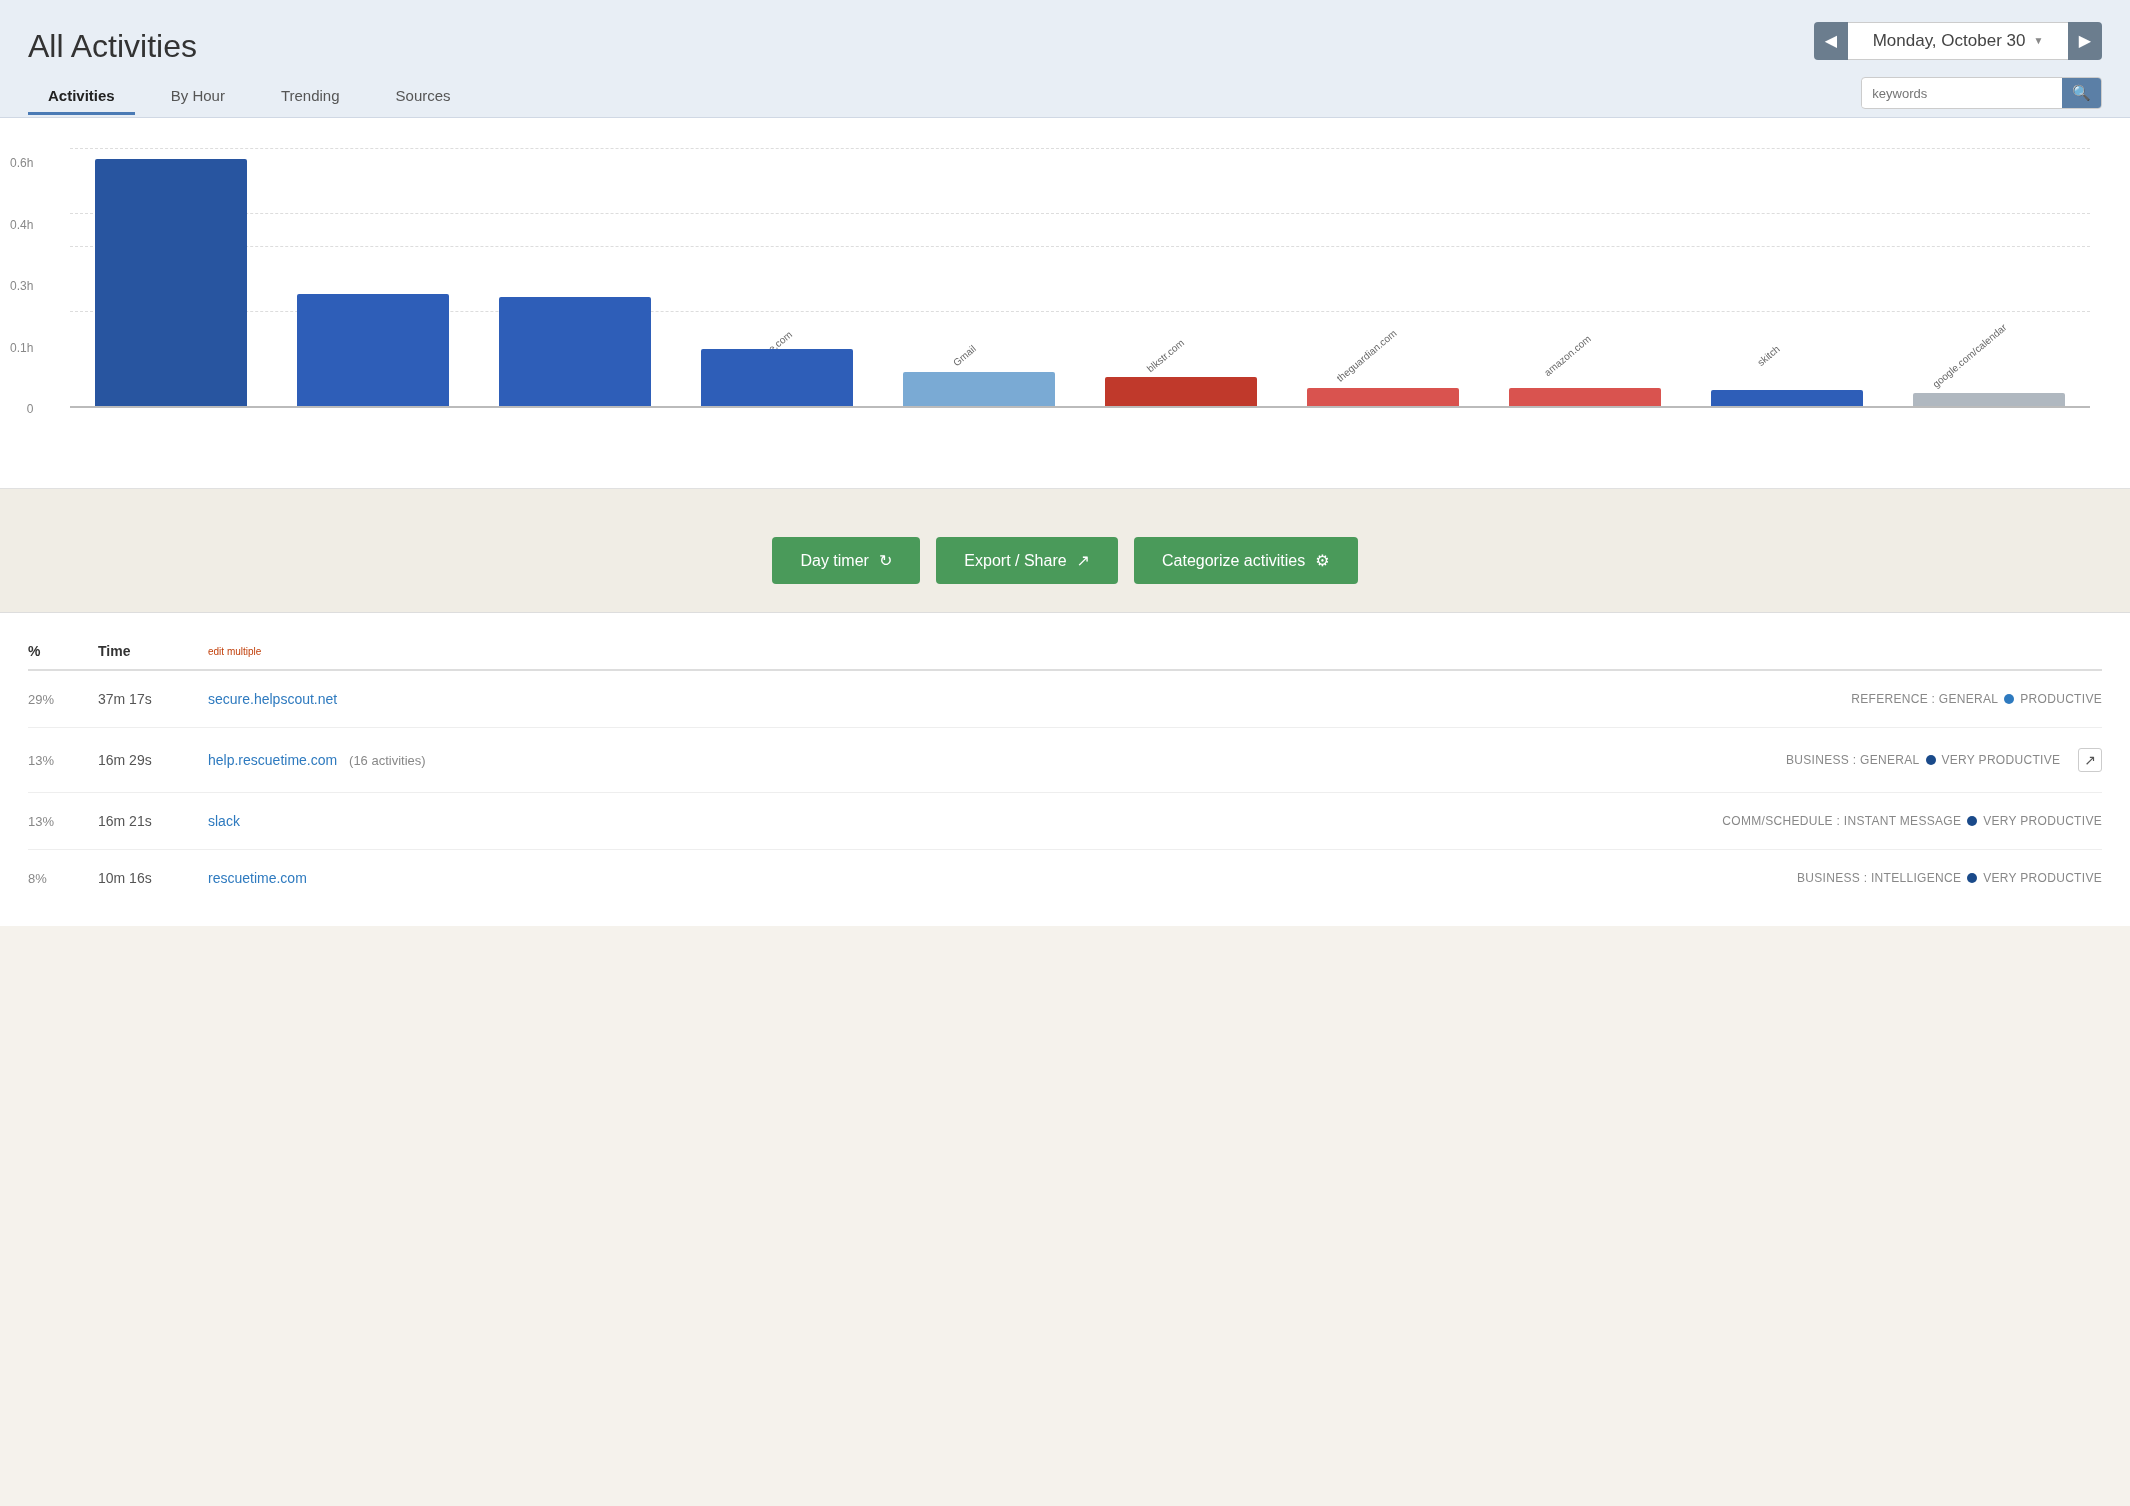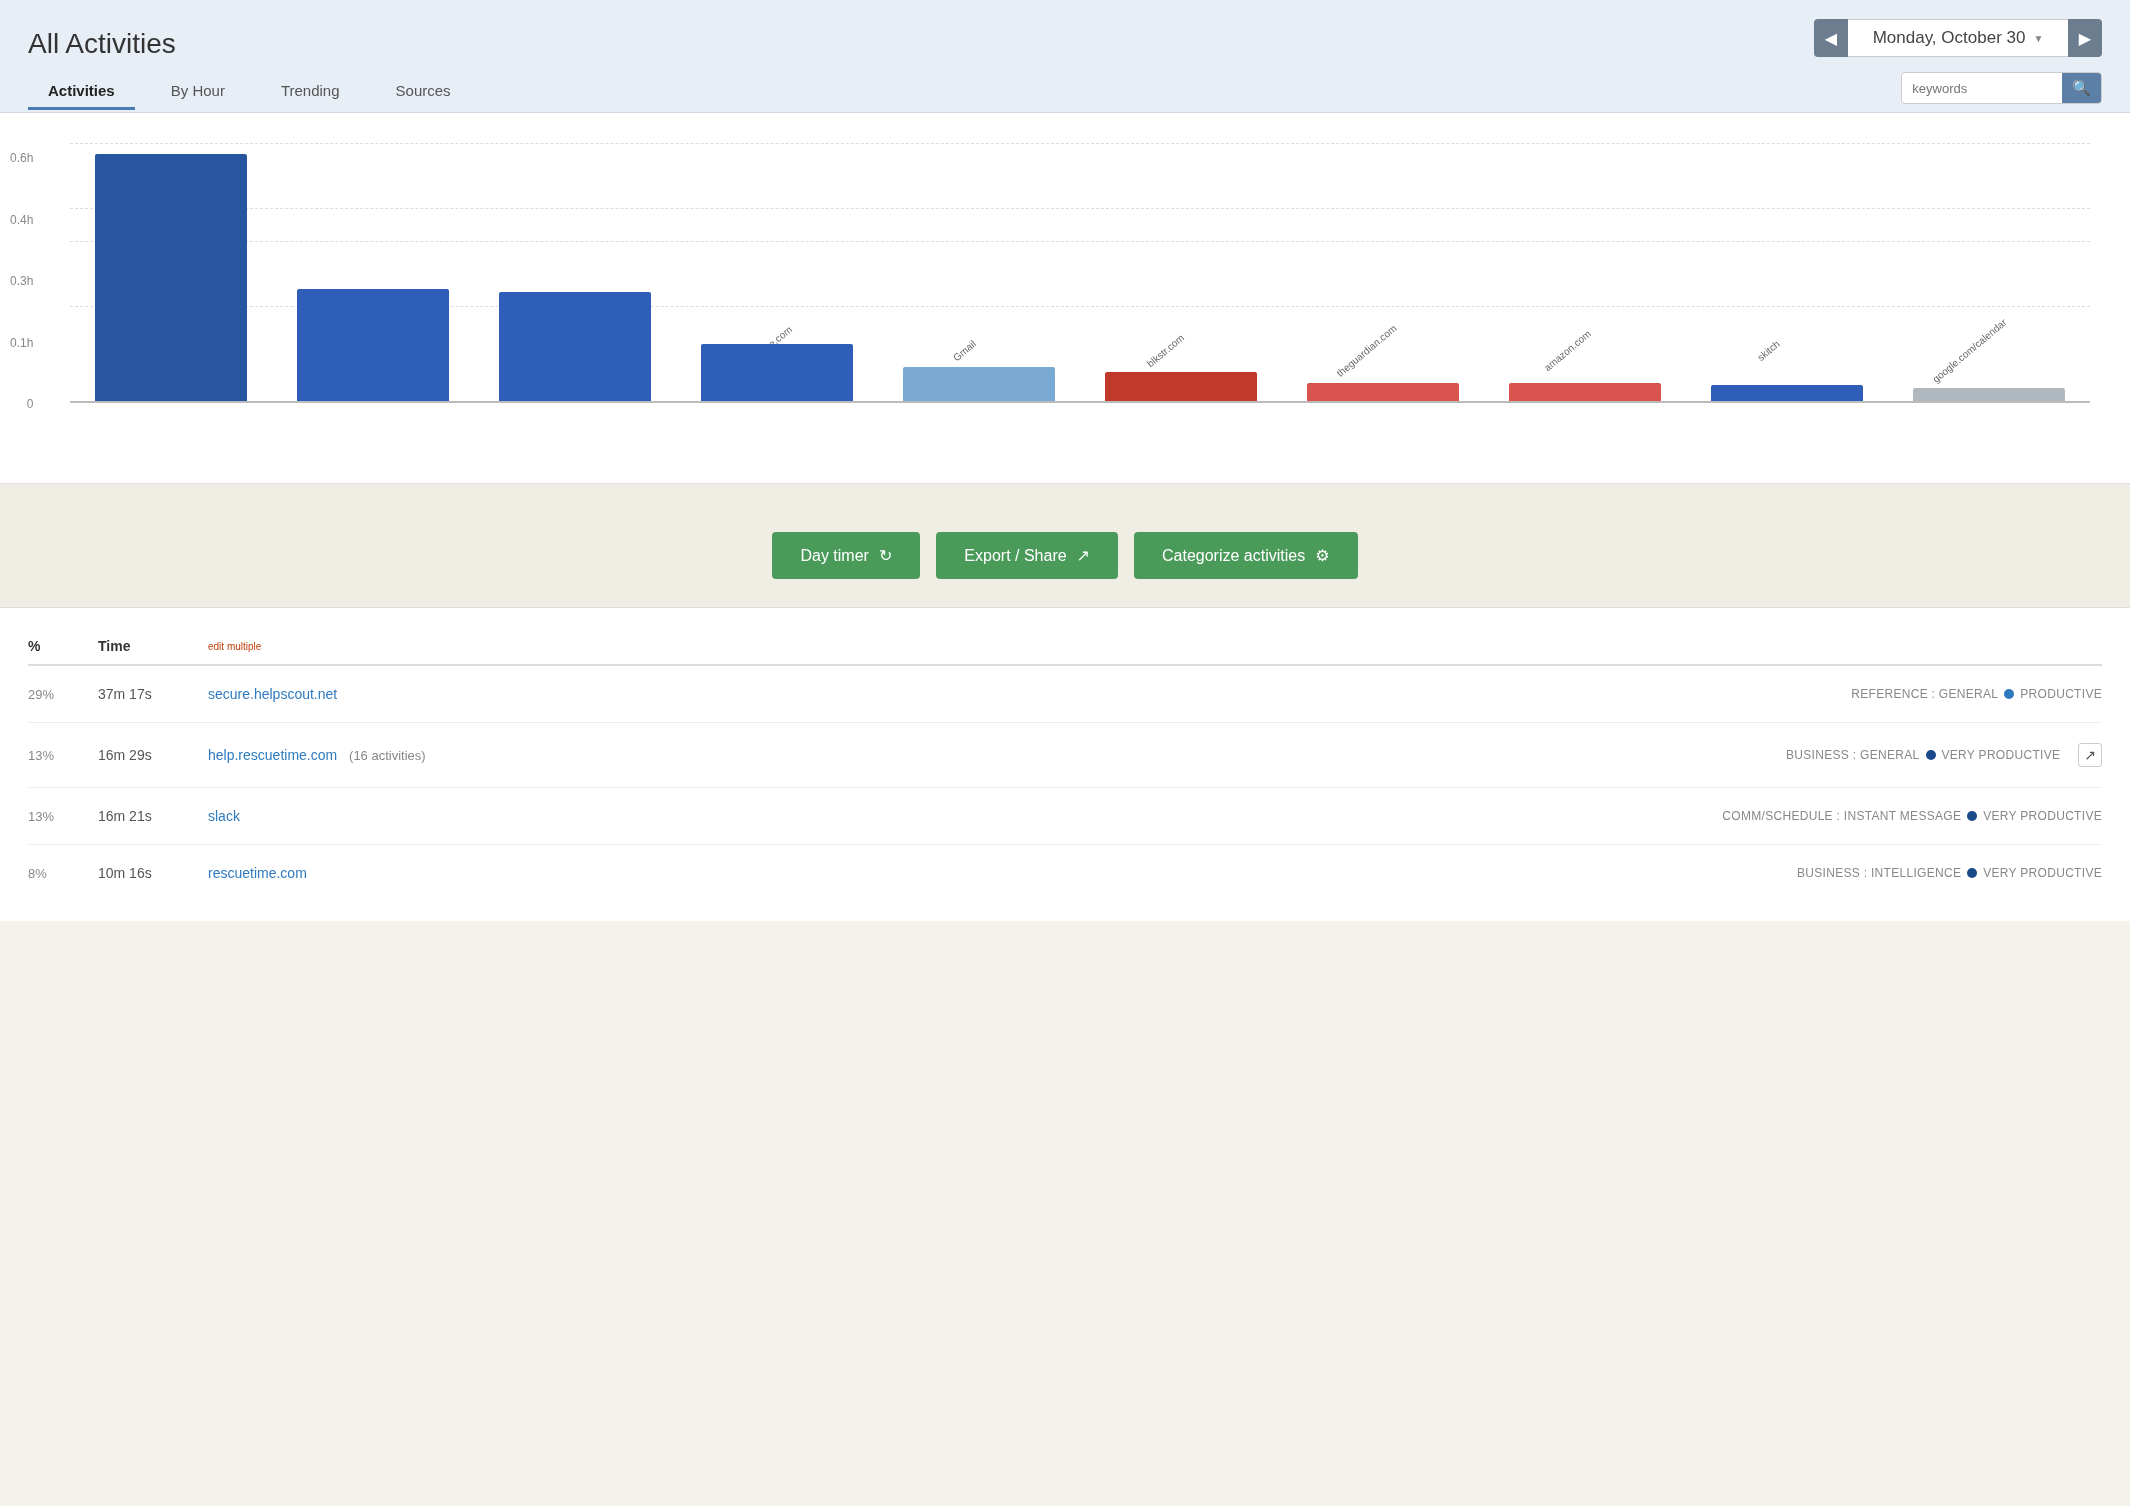--- a/index.html
+++ b/index.html
@@ -1,34 +1,34 @@
 <!DOCTYPE html>
 <html><head>
   <meta charset="utf-8">
   <style>
     * { box-sizing: border-box; margin: 0; padding: 0; }
     body { font-family: -apple-system, BlinkMacSystemFont, 'Segoe UI', Arial, sans-serif; background: #f5f2ec; color: #333; font-size: 14px; }
 
     
     .header { background: #e8eef5; padding: 16px 28px 0 28px; border-bottom: 1px solid #d0d8e4; }
     .header-top { display: flex; align-items: center; justify-content: space-between; margin-bottom: 12px; }
-    .page-title { font-size: 28px; font-weight: 300; color: #333; margin-top: 12px; }
+    .page-title { font-size: 32px; font-weight: 300; color: #333; margin-top: 12px; }
     .date-nav { display: flex; align-items: center; gap: 0; }
     .date-nav-btn { background: #6b7d8e; border: none; color: white; width: 34px; height: 38px; cursor: pointer; display: flex; align-items: center; justify-content: center; font-size: 16px; }
     .date-nav-btn:first-child { border-radius: 4px 0 0 4px; }
     .date-nav-btn:last-child { border-radius: 0 4px 4px 0; }
     .date-display { background: white; border-top: 1px solid #ccc; border-bottom: 1px solid #ccc; padding: 0 24px; height: 38px; display: flex; align-items: center; font-size: 17px; color: #444; min-width: 220px; justify-content: center; }
     .date-dropdown-arrow { margin-left: 8px; color: #888; font-size: 10px; }
 
     
     .nav-tabs { display: flex; align-items: center; justify-content: space-between; }
     .nav-left { display: flex; gap: 16px; }
     .nav-tab { padding: 8px 20px; color: #555; text-decoration: none; font-size: 15px; cursor: pointer; border-bottom: 3px solid transparent; display: block; }
     .nav-tab.active { font-weight: 700; color: #222; border-bottom: 3px solid #4a7ab5; }
-    .search-box { display: flex; align-items: center; border: 1px solid #ccc; border-radius: 4px; background: white; overflow: hidden; margin-bottom: 8px; }
+    .search-box { display: flex; align-items: center; border: 1px solid #ccc; border-radius: 4px; background: white; overflow: hidden; margin-bottom: 8px; gap: 40px; }
     .search-input { border: none; outline: none; padding: 6px 10px; font-size: 13px; color: #999; width: 160px; }
     .search-btn { background: #5b7fa6; border: none; color: white; padding: 6px 10px; cursor: pointer; font-size: 15px; }
 
     
     .chart-section { background: white; padding: 30px 40px 20px 60px; border-bottom: 1px solid #e0e0e0; }
     .chart-container { position: relative; width: 100%; height: 320px; }
     .chart-y-labels { position: absolute; left: -50px; top: 8px; height: 260px; display: flex; flex-direction: column; justify-content: space-between; text-align: right; }
     .chart-y-label { font-size: 12px; color: #888; }
     .bar-group { display: flex; flex-direction: column; align-items: center; flex: 1; position: relative; z-index: 1; }
     .bar { width: 70%; border-radius: 2px 2px 0 0; }

